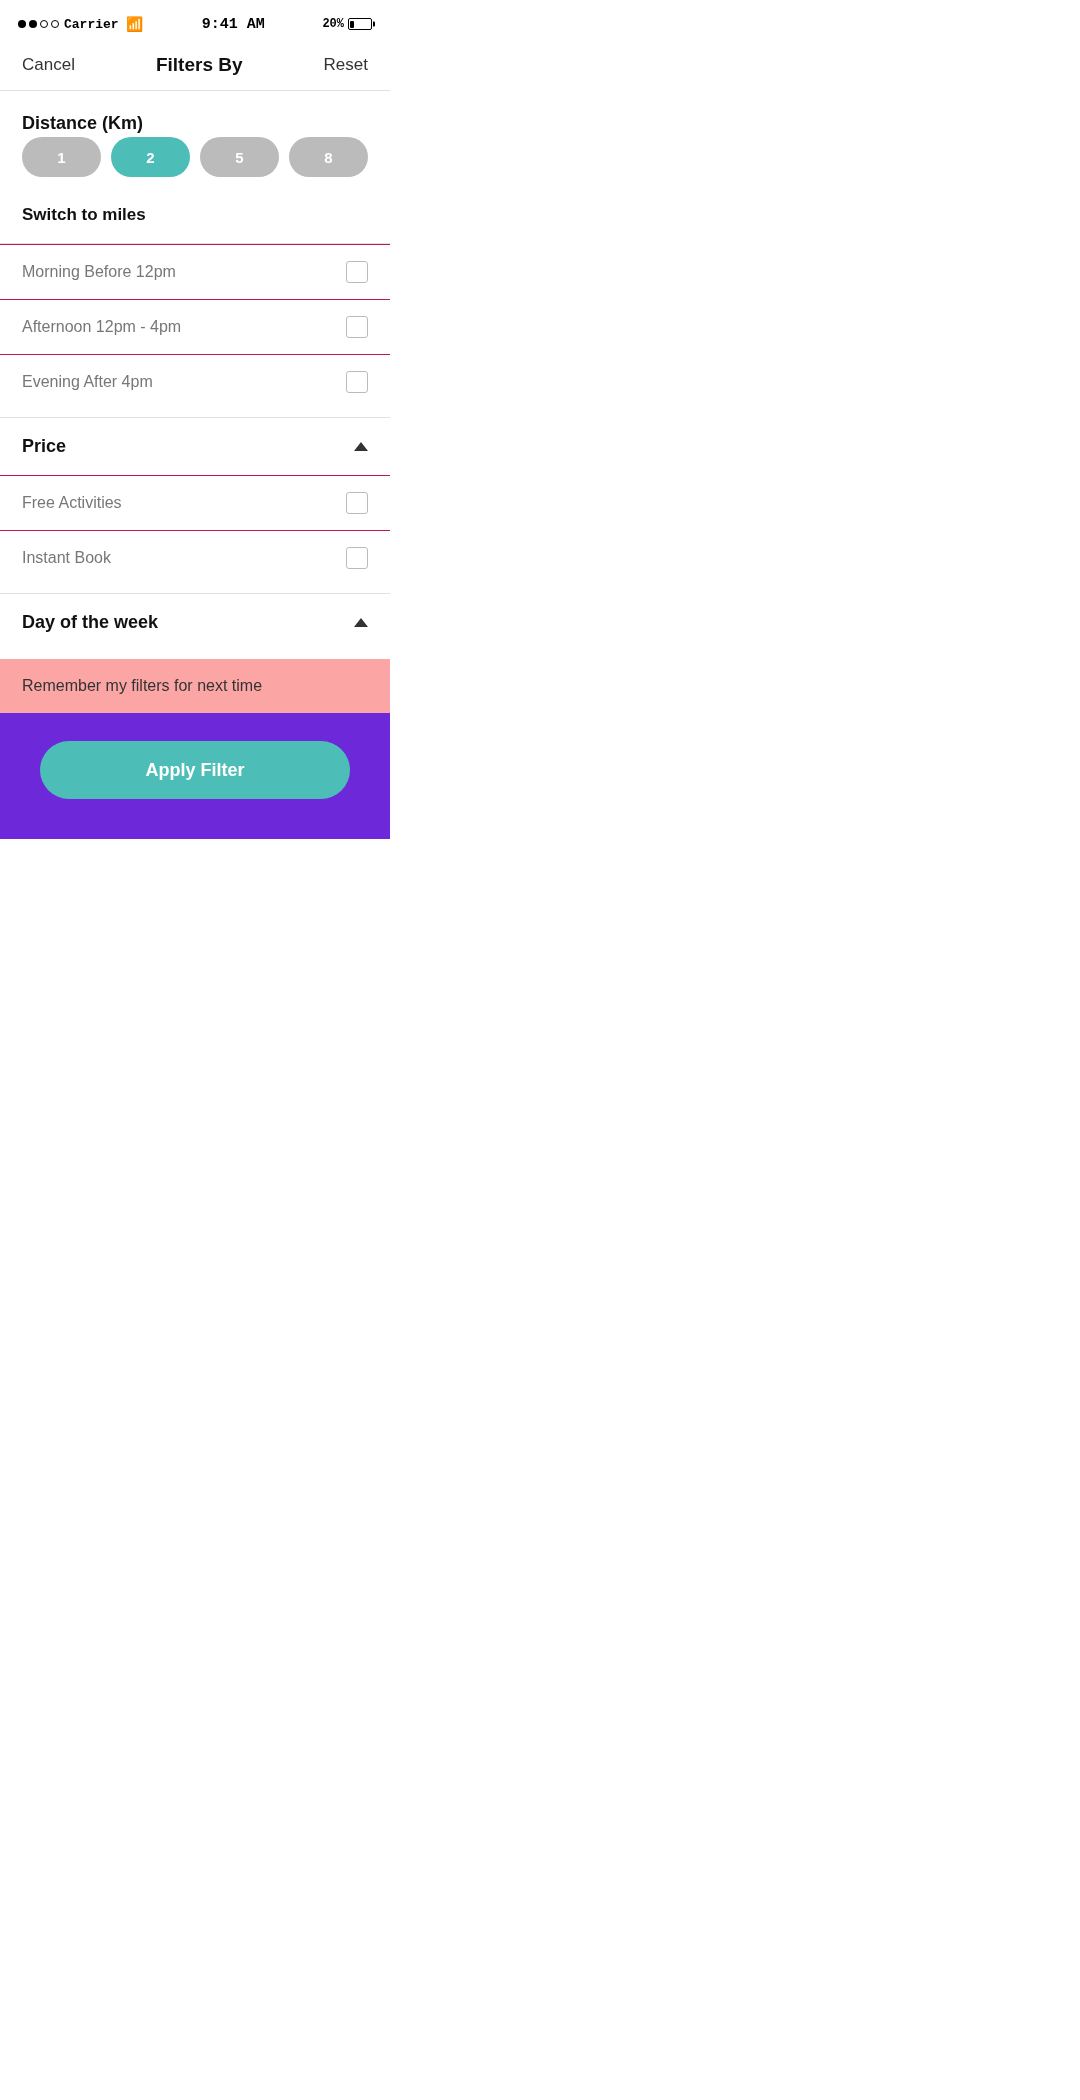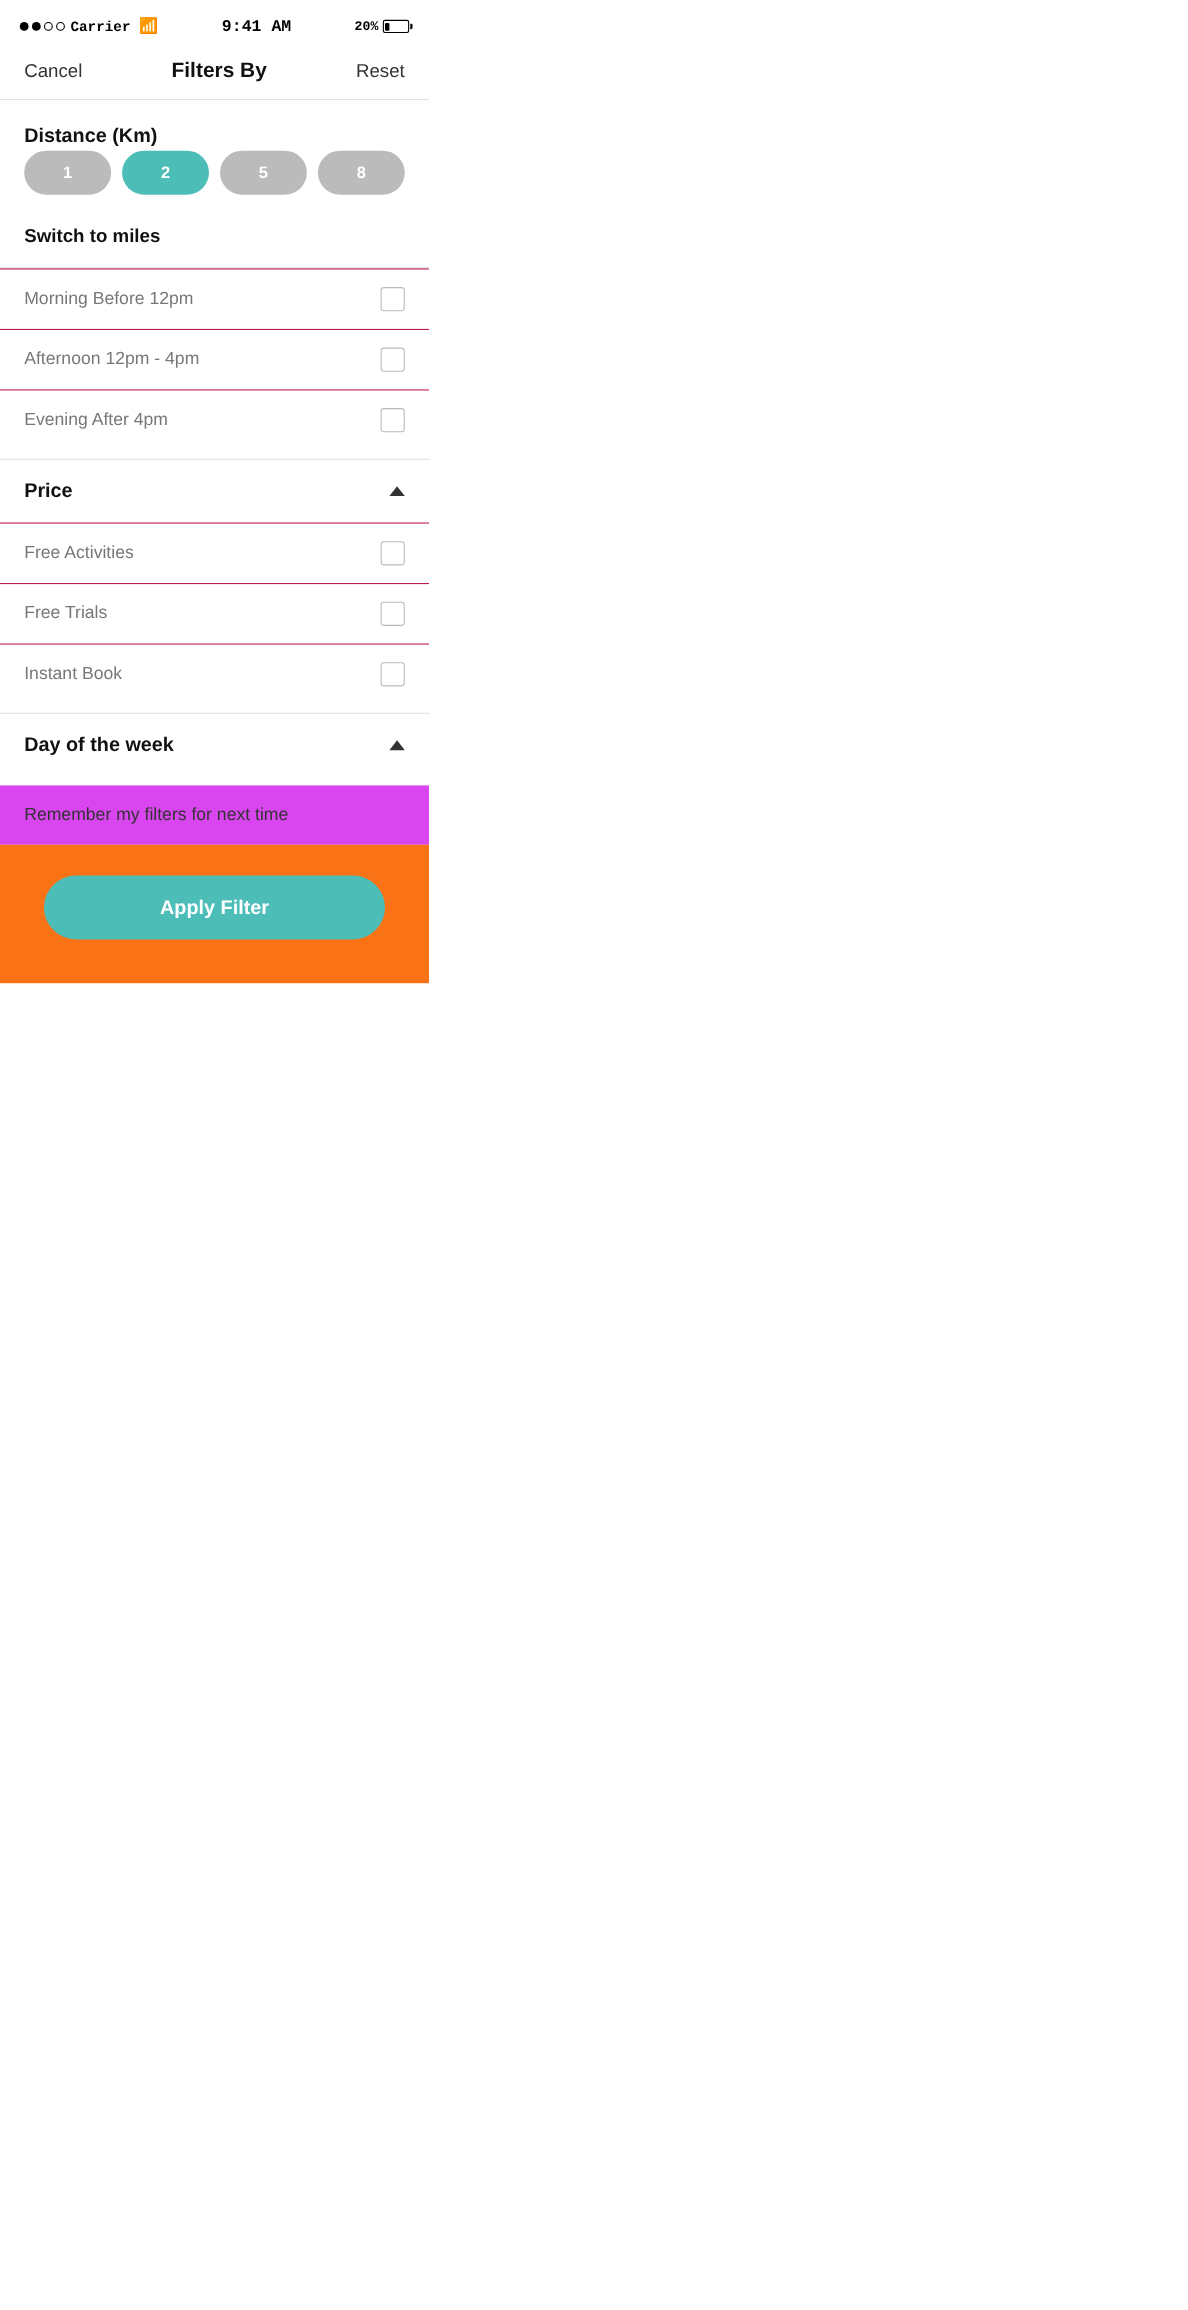--- a/index.html
+++ b/index.html
@@ -236,34 +236,34 @@
     .checkbox-box {
       width: 22px;
       height: 22px;
       border: 1.5px solid #bbb;
       border-radius: 3px;
       background: #fff;
     }
 
     
     .remember-section {
-      background: #d946ef;
+      background: #fca5a5;
       padding: 18px 22px;
       margin-top: 8px;
     }
 
     .remember-label {
       font-size: 16px;
       color: #333;
     }
 
     
     .apply-button-container {
       padding: 28px 40px 40px 40px;
-      background: #f97316;
+      background: #6d28d9;
     }
 
     .apply-button {
       width: 100%;
       height: 58px;
       border-radius: 29px;
       background: #4dbdb8;
       border: none;
       color: #fff;
       font-size: 18px;
@@ -345,24 +345,20 @@
 <div class="collapsible-section">
   <div class="collapsible-header">
     <span class="collapsible-title">Price</span>
     <div class="chevron-up"></div>
   </div>
   <div class="checkbox-item">
     <span class="checkbox-label">Free Activities</span>
     <div class="checkbox-box"></div>
   </div>
   <div class="checkbox-item">
-    <span class="checkbox-label">Free Trials</span>
-    <div class="checkbox-box"></div>
-  </div>
-  <div class="checkbox-item">
     <span class="checkbox-label">Instant Book</span>
     <div class="checkbox-box"></div>
   </div>
 </div>
 
 <div class="spacer"></div>
 
 <div class="collapsible-section">
   <div class="collapsible-header">
     <span class="collapsible-title">Day of the week</span>

